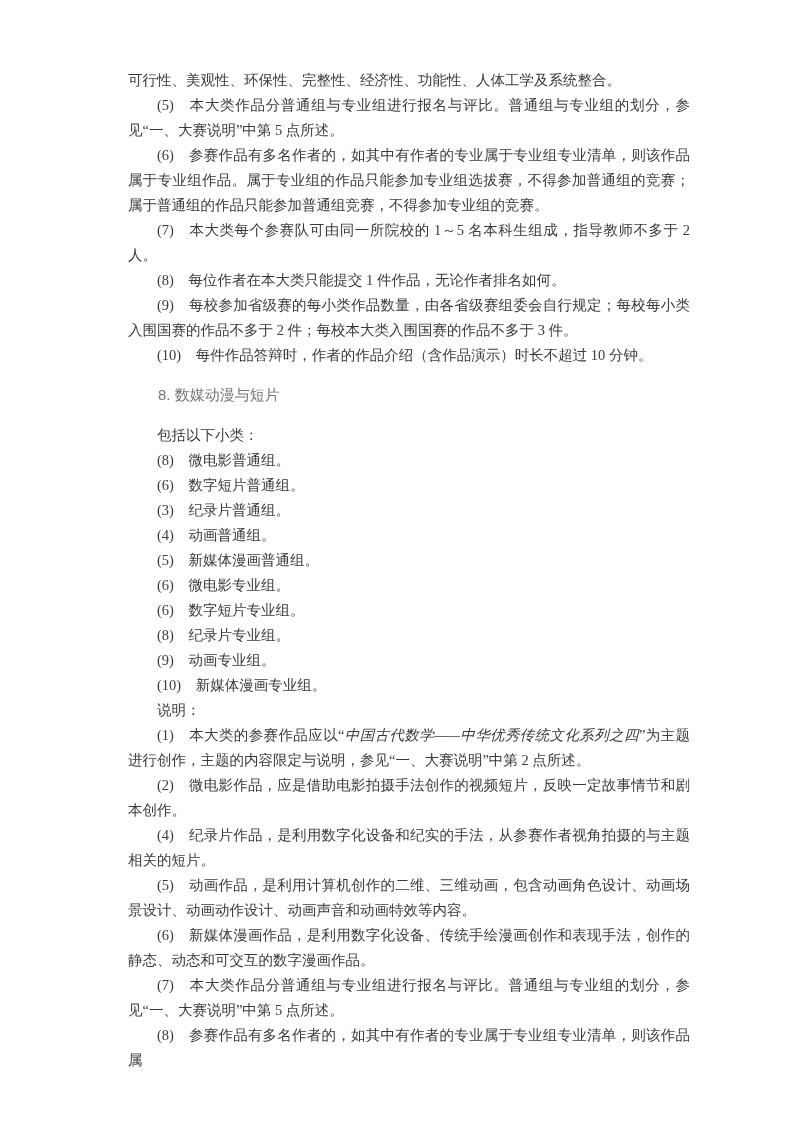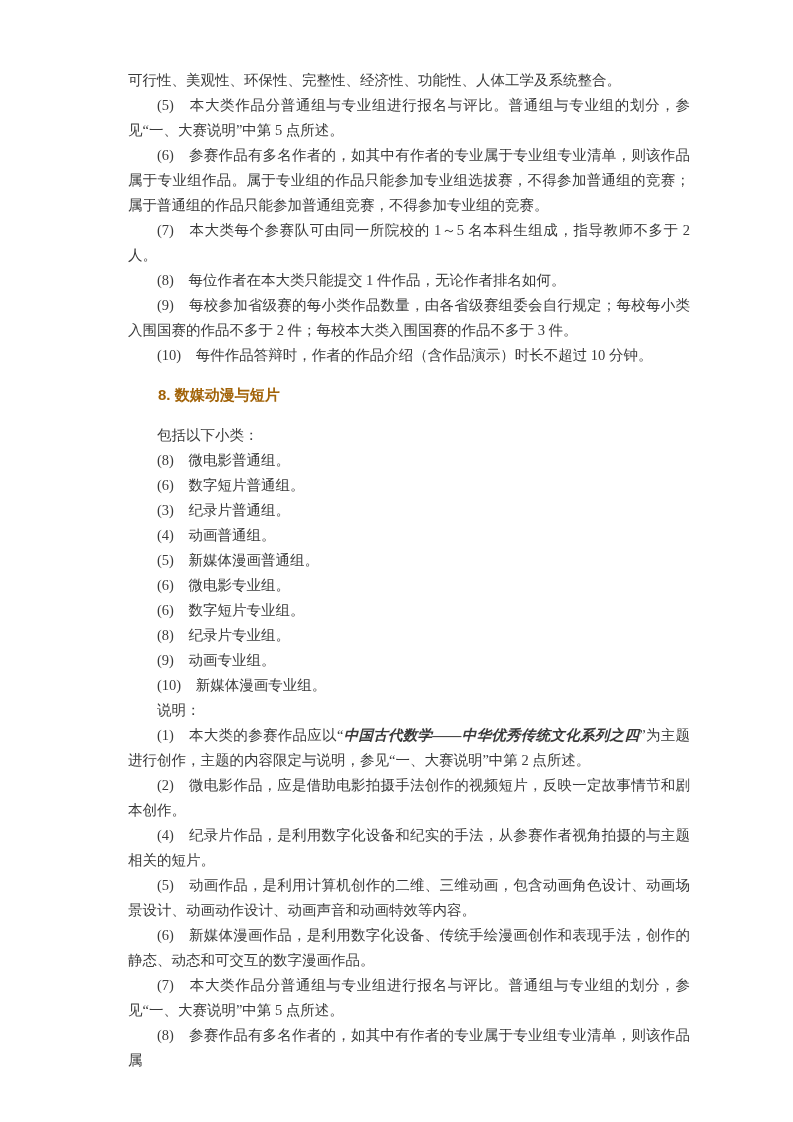--- a/index.html
+++ b/index.html
@@ -29,28 +29,28 @@
   .content p {
     margin: 0;
     text-indent: 2em;
   }
   .content p.cont {
     text-indent: 0;
   }
   .section-heading {
     font-family: "Liberation Sans", "DejaVu Sans", sans-serif;
     font-size: 15px;
-    font-weight: bold;
-    color: #a16207;
+    font-weight: normal;
+    color: #737373;
     line-height: 25px;
     margin: 14px 0 16px 0;
     text-indent: 2em;
   }
   .theme-phrase {
-    font-weight: bold;
+    font-weight: normal;
     font-style: italic;
   }
 </style>
 </head>
 <body>
 
 <div class="page">
   <div class="content">
 
     <p class="cont">可行性、美观性、环保性、完整性、经济性、功能性、人体工学及系统整合。</p>

